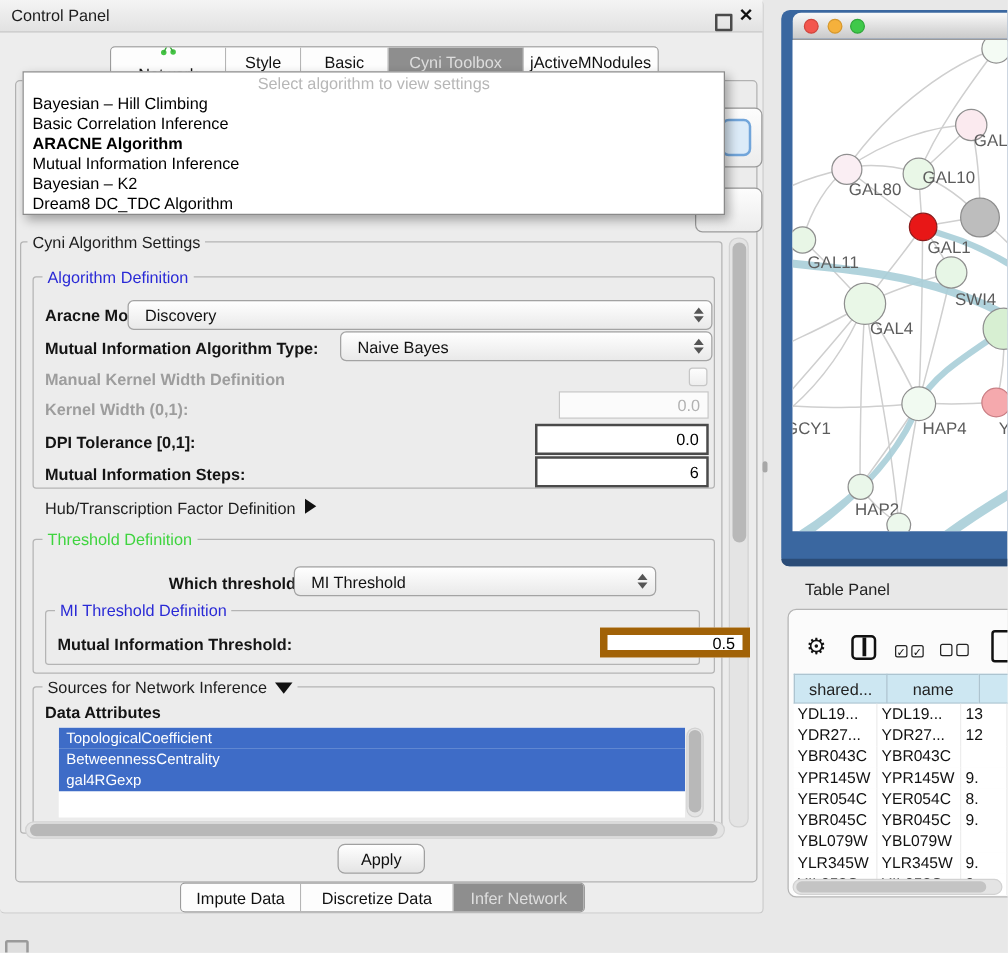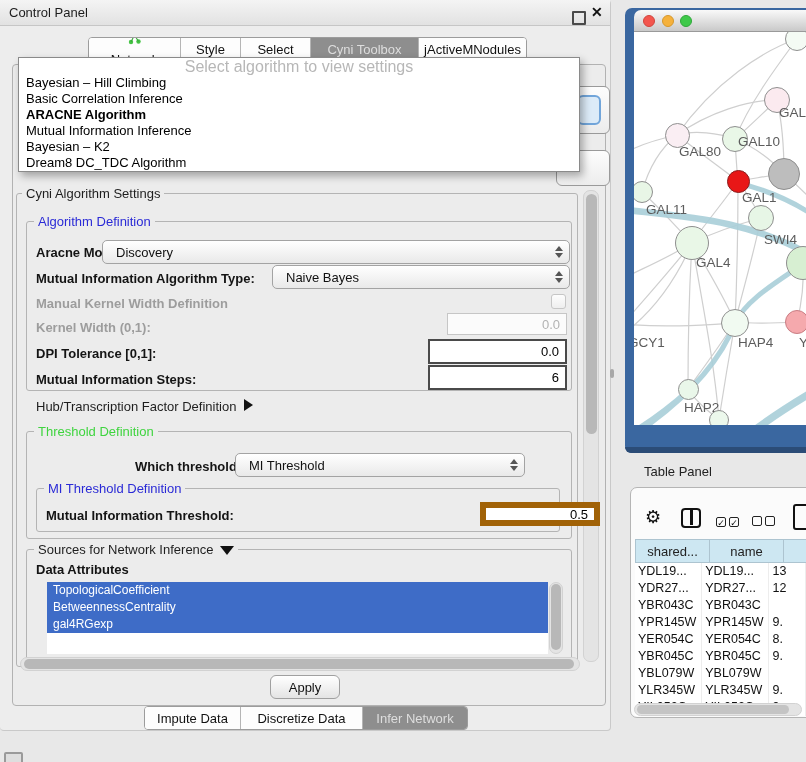--- a/index.html
+++ b/index.html
@@ -32,21 +32,21 @@
   #frag-combo1{position:absolute;left:560px;top:86px;width:48px;height:46px;border:1px solid #9a9a9a;
     border-radius:6px;background:linear-gradient(#fdfdfd,#ececec);z-index:2;}
   #frag-combo1-btn{position:absolute;left:17px;top:9px;width:20px;height:26px;border:2px solid #71a5da;
     border-radius:6px;background:#dcebf8;z-index:2;}
   #frag-combo2{position:absolute;left:556px;top:150px;width:52px;height:34px;border:1px solid #9a9a9a;
     border-radius:6px;background:linear-gradient(#fdfdfd,#ececec);z-index:2;}
 
   
   #algo-overlay{position:absolute;left:18px;top:57px;width:562px;height:115px;background:#fff;
     border:1px solid #8a8a8a;box-shadow:3px 4px 8px rgba(0,0,0,.32);z-index:60;box-sizing:border-box;}
-  #algo-placeholder{height:17px;line-height:17px;text-align:center;color:#b7b7b7;font-size:16px;}
+  #algo-placeholder{height:17px;line-height:17px;text-align:center;color:#b7b7b7;font-size:13px;}
   .algo-opt{height:16px;line-height:16px;font-size:13px;color:#000;padding-left:7px;white-space:nowrap;}
   .algo-opt.bold{font-weight:bold;}
 
   
   .sb-track{position:absolute;background:#e4e4e4;border:1px solid #d2d2d2;border-radius:7px;box-sizing:border-box;}
   .sb-thumb{position:absolute;background:#b8b8b8;border-radius:6px;}
 
   
   .group{position:absolute;border:1px solid #b4b4b4;border-radius:3px;box-sizing:border-box;}
   .gtitle{position:absolute;font-size:13px;background:#ececec;padding:0 4px;white-space:nowrap;}
@@ -143,21 +143,21 @@
             <circle cx="3" cy="10" r="2.2" fill="#45c445"></circle>
             <circle cx="10.5" cy="9.5" r="2.2" fill="#45c445"></circle>
             <path d="M6.5 3L3 10M6.5 3l4 6.5" stroke="#3aa83a" stroke-width="1.1" fill="none"></path>
           </svg></span>
         <span>Network</span>
       </div>
       <div class="seg" style="width: 39px;">
         <span>Style</span>
       </div>
       <div class="seg" style="width: 49px;">
-        <span>Select</span>
+        <span>Basic</span>
       </div>
       <div class="seg sel" style="width: 87px;">
         <span>Cyni Toolbox</span>
       </div>
       <div class="seg" style="width: 87px;">
         <span>jActiveMNodules</span>
       </div>
     </div>
 
   <div id="cp-main-border"></div>

